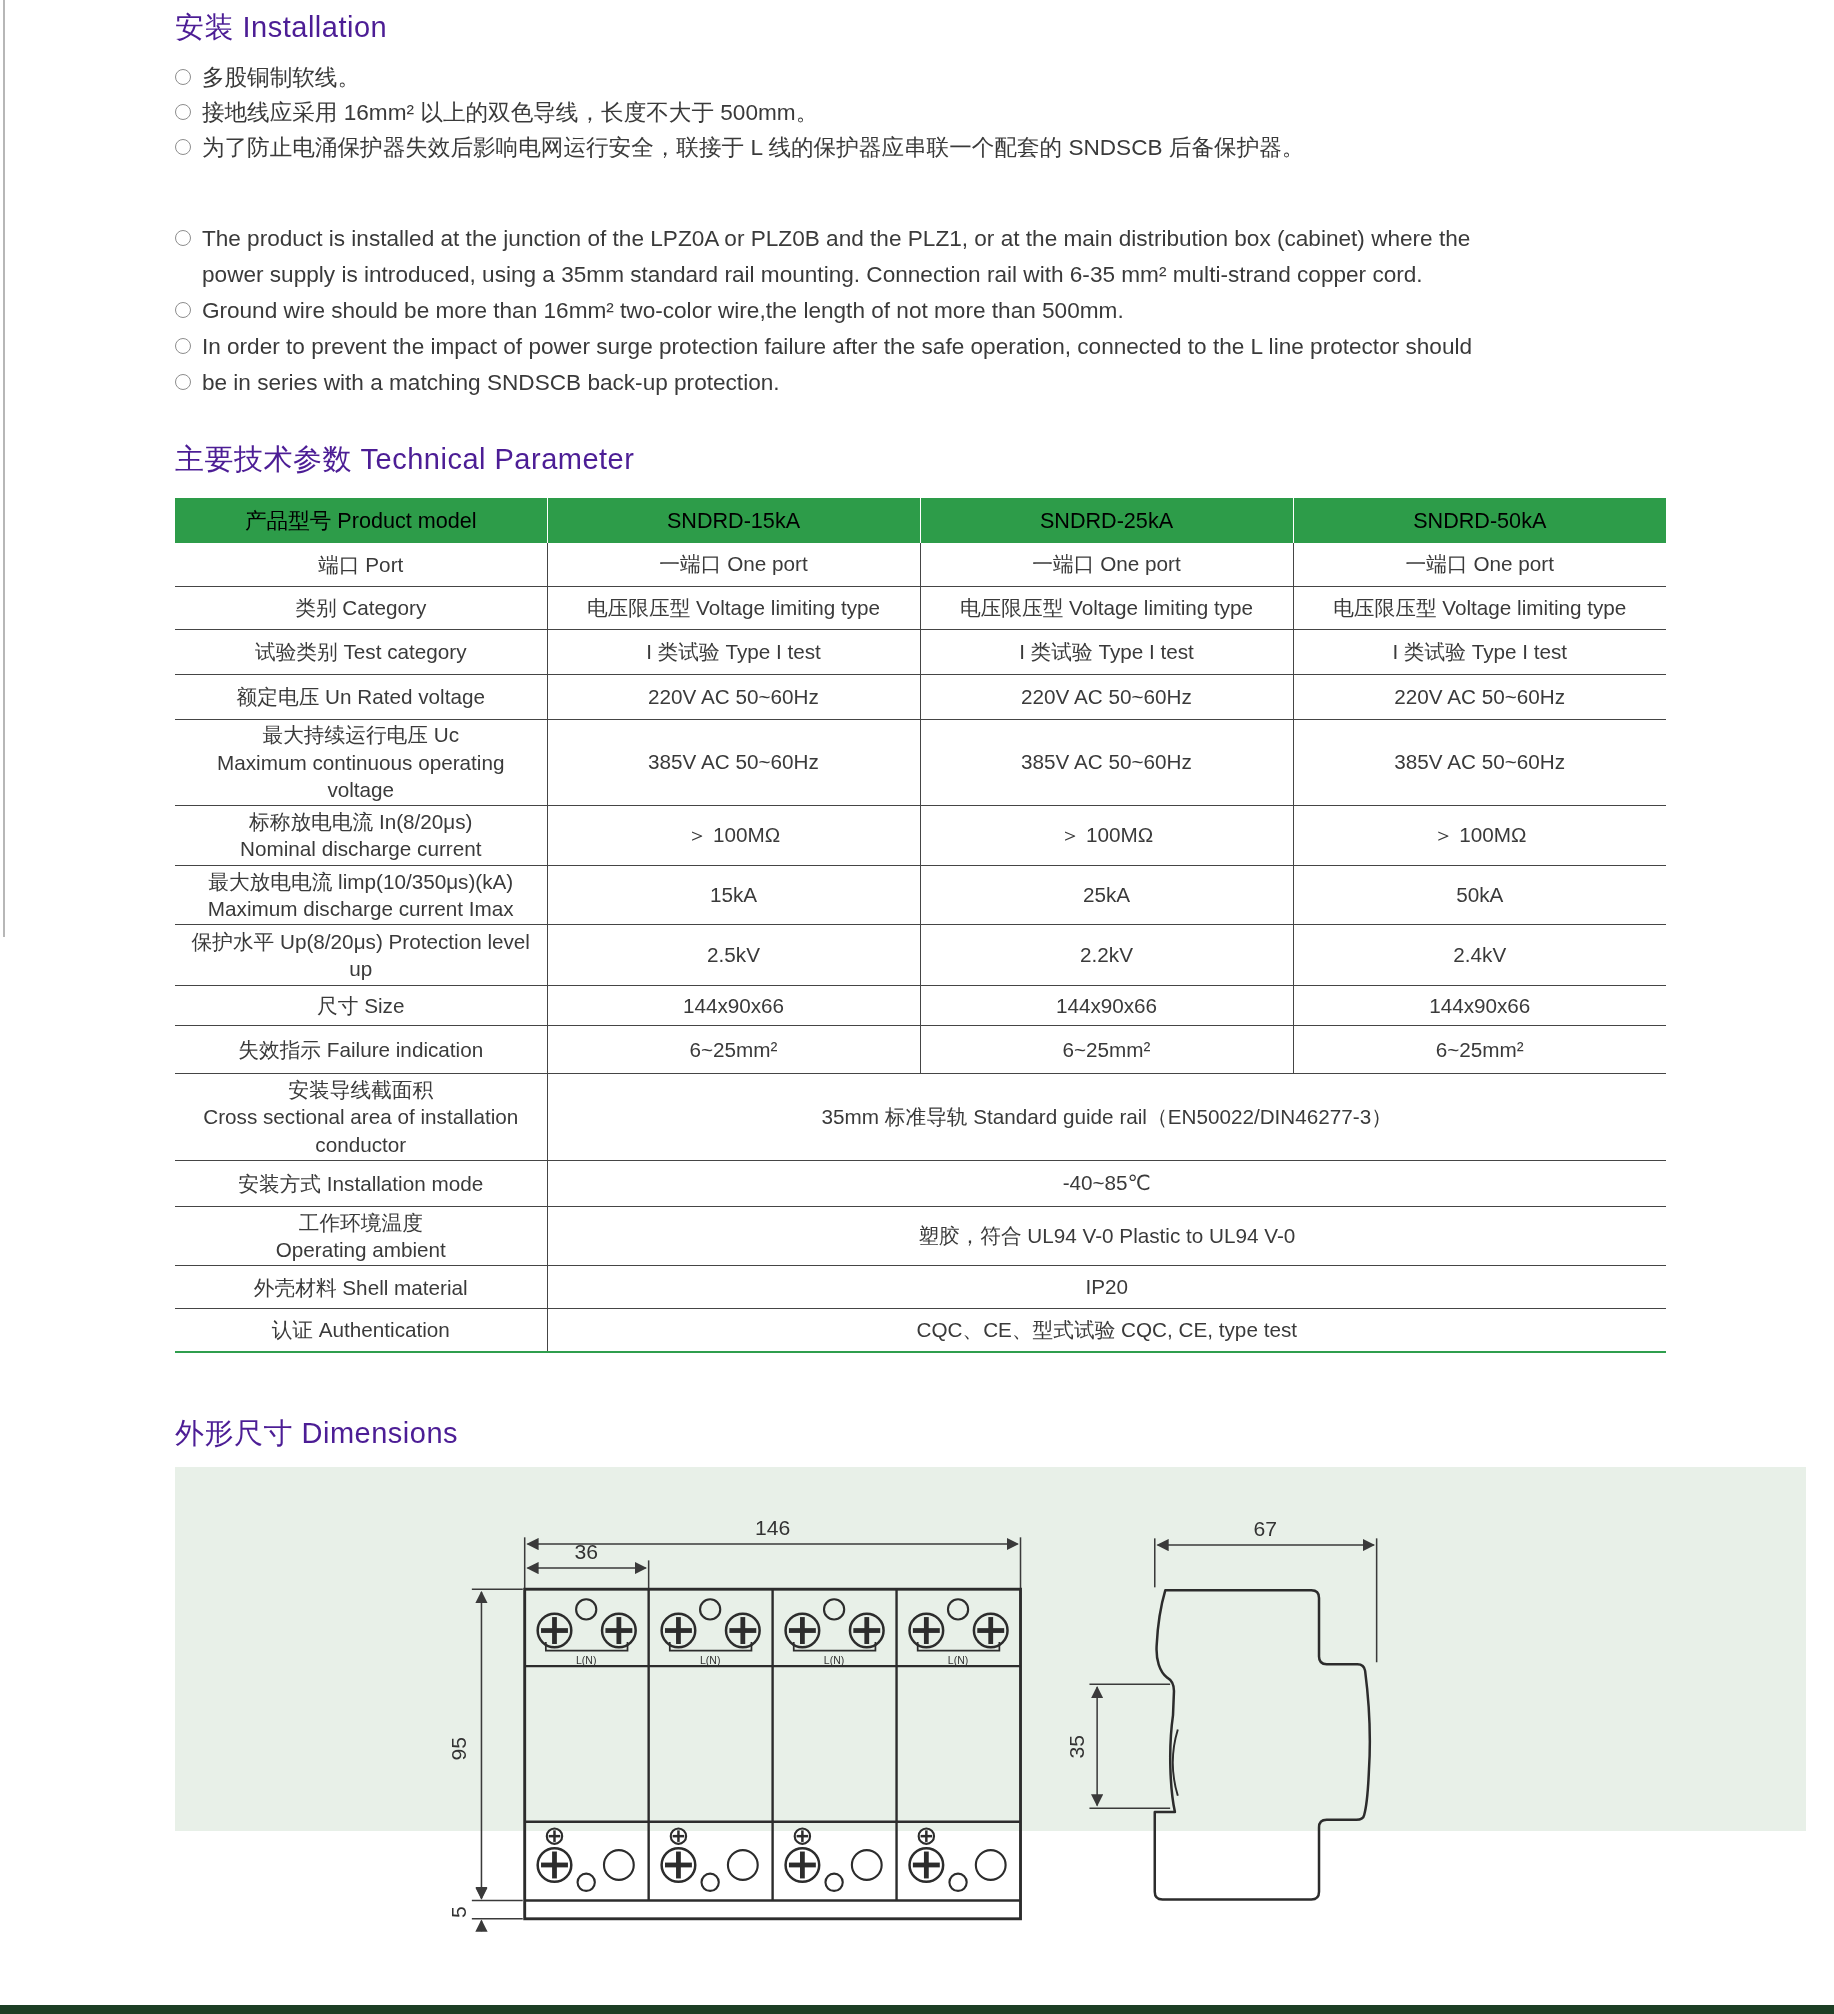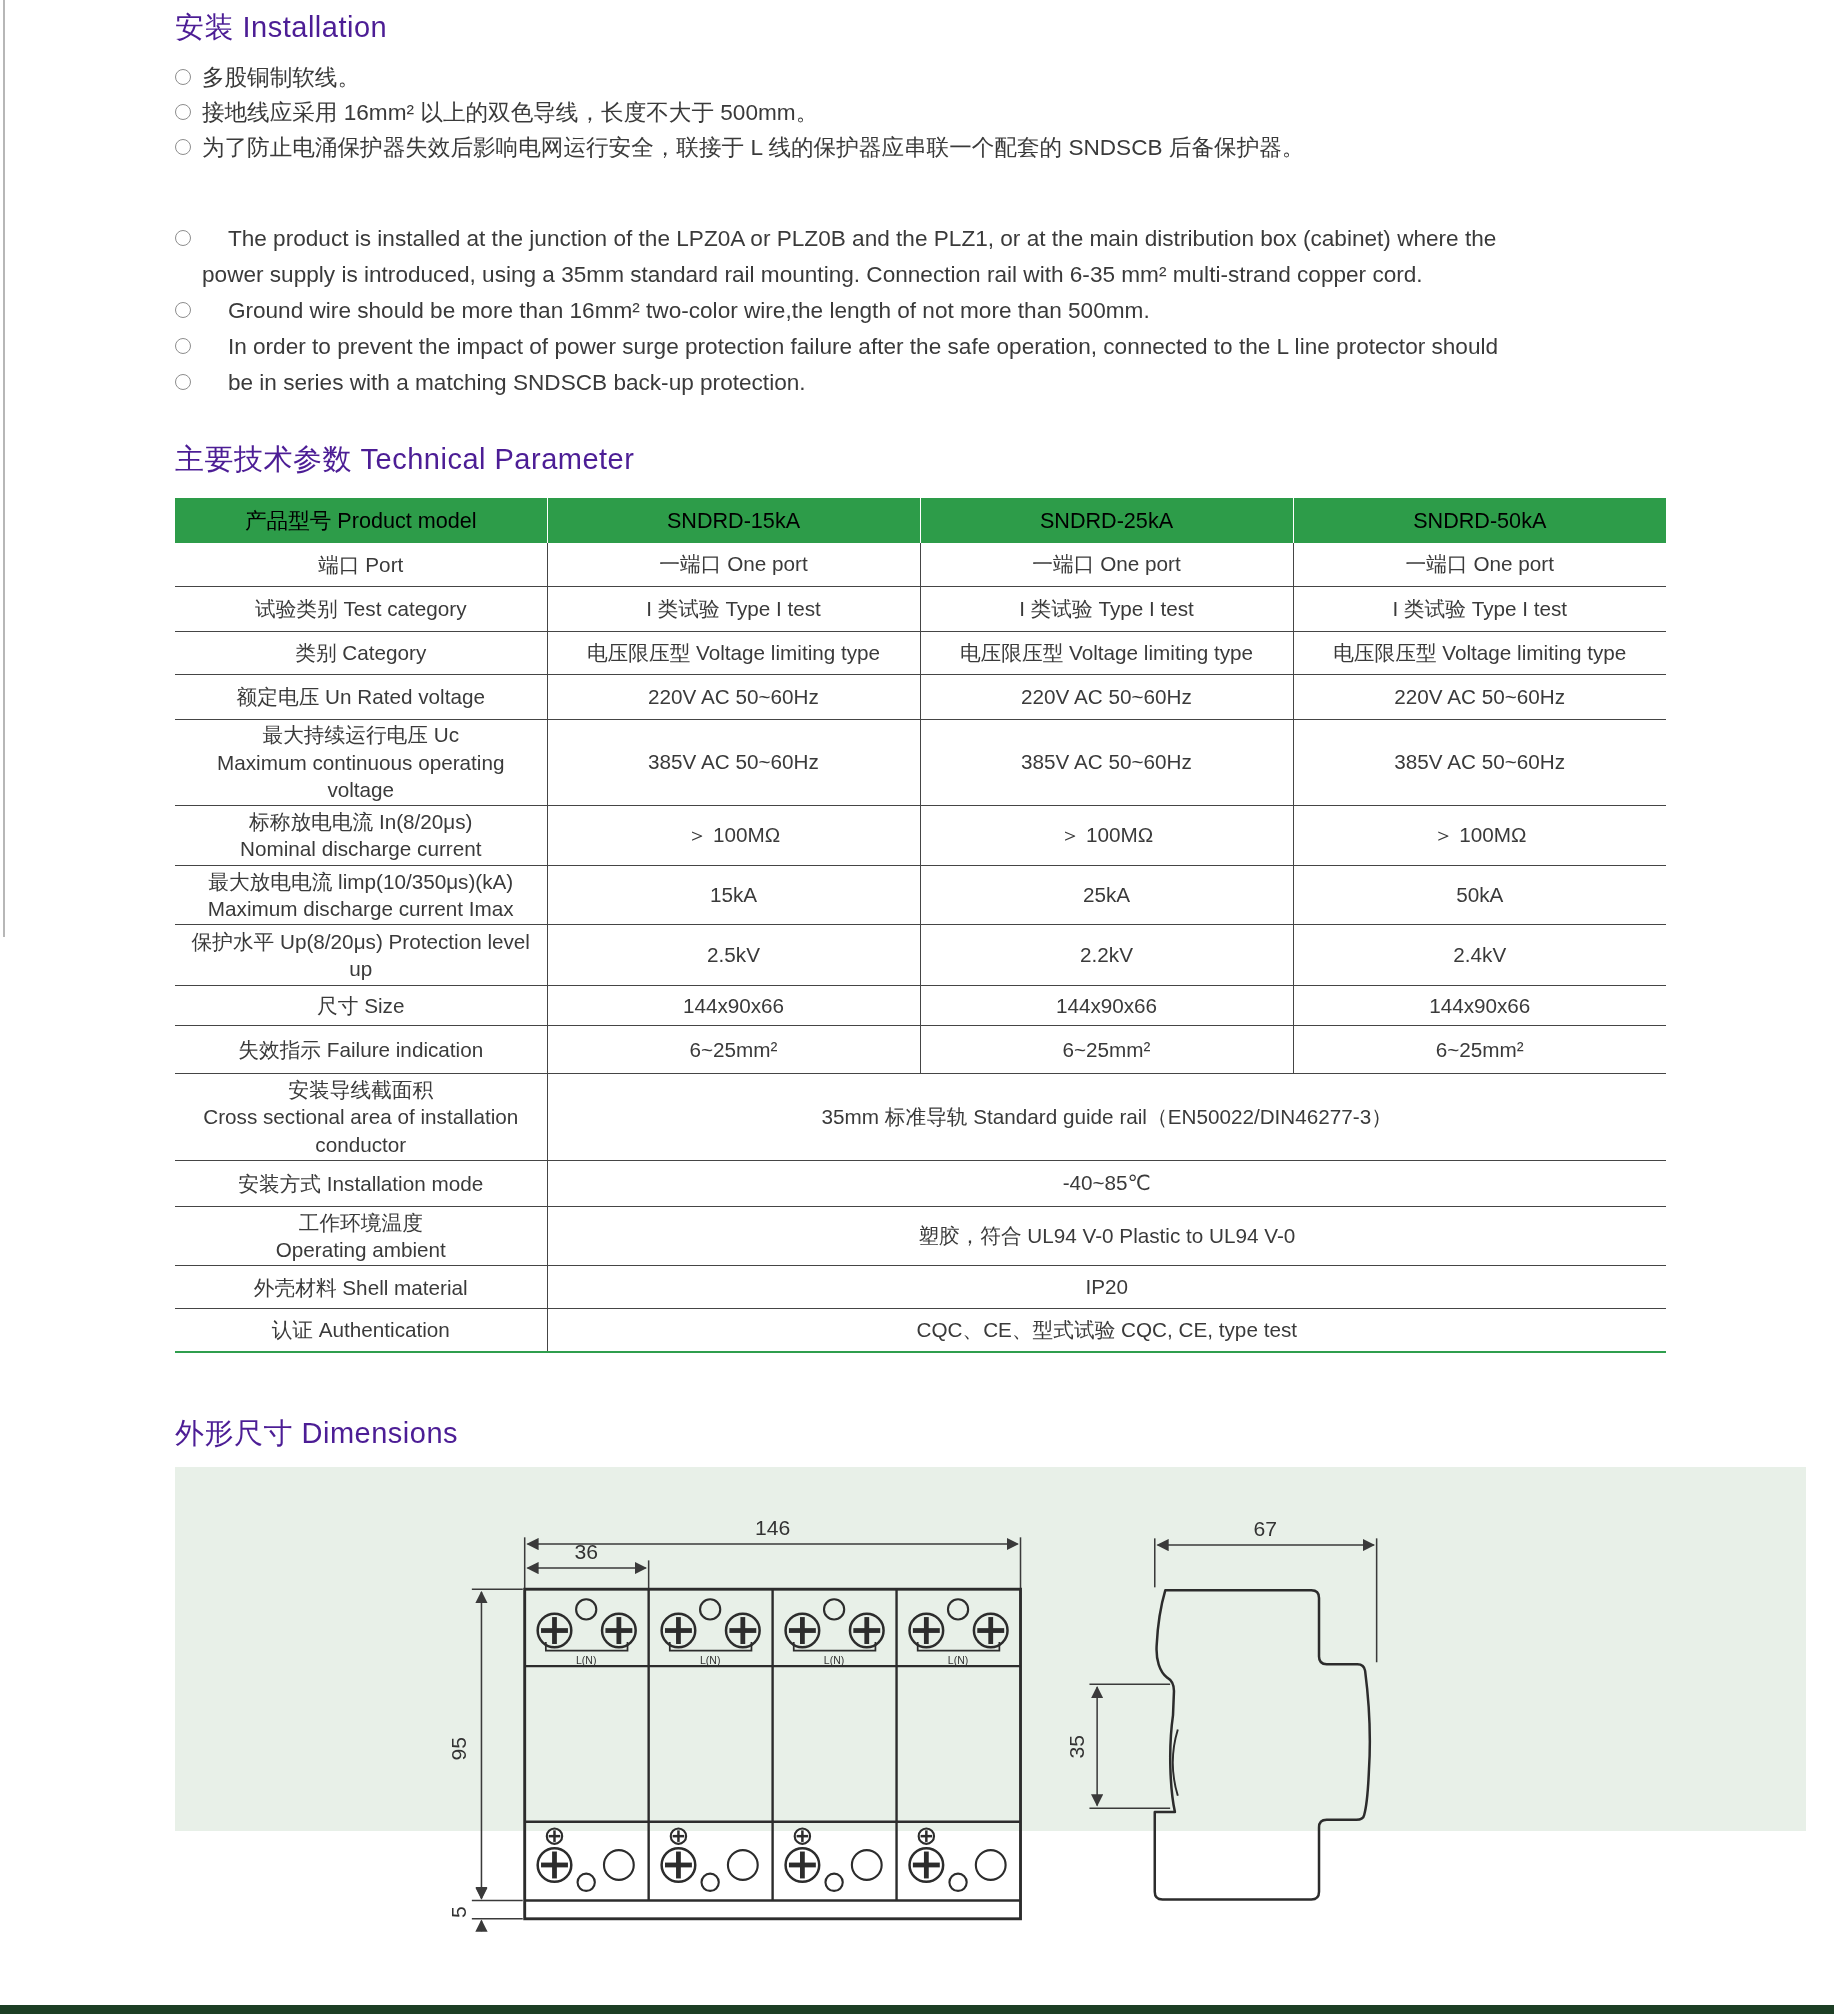--- a/index.html
+++ b/index.html
@@ -10,21 +10,21 @@
 
   .section-title { position:absolute; left:175px; font-size:29px; color:#4c1d95; font-weight:500; letter-spacing:0.5px; }
   #install-title { top:7.7px; }
   #tech-title { top:440px; }
   #dim-title  { top:1414px; }
 
   .bullets { position:absolute; left:175px; width:1499px; }
   #cn-bullets { top:60px; }
   #en-bullets { top:221px; }
   .bullet-row { display:flex; align-items:flex-start; font-size:22.6px; line-height:35px; }
-  #en-bullets .bullet-row { line-height:36px;gap:26px; }
+  #en-bullets .bullet-row { line-height:36px; }
   .bullet-circle { box-sizing:border-box; width:16.3px; height:16.3px; border:1.6px solid #8d8d8d; border-radius:50%; margin:8.6px 10.6px 0 0; flex:0 0 16.3px; background:transparent; }
   .bullet-row.indent { padding-left:27px; }
   .bullet-text { white-space:nowrap; }
 
   table.params { position:absolute; left:175px; top:498px; width:1490px; border-collapse:collapse; table-layout:fixed; }
   table.params th { background:#2d9c49; color:#000000; font-weight:400; font-size:21.6px; height:43px; border-left:1.9px solid #ffffff; }
   table.params th:first-child { border-left:none; }
   table.params td { font-size:20.7px; text-align:center; vertical-align:middle; border-bottom:1.9px solid #454545; padding:1.9px 9.6px; }
   table.params td.label { white-space:pre-line; line-height:1.32; }
   table.params td.value { border-left:1.9px solid #454545; }
@@ -102,31 +102,31 @@
           <th>SNDRD-50kA</th>
         </tr>
       </thead>
     <tbody>
         <tr style="height: 43px;">
           <td class="label">端口 Port</td>
           <td class="value">一端口 One port</td>
           <td class="value">一端口 One port</td>
           <td class="value">一端口 One port</td>
         </tr>
+        <tr style="height: 43px;">
+          <td class="label">类别 Category</td>
+          <td class="value">电压限压型 Voltage limiting type</td>
+          <td class="value">电压限压型 Voltage limiting type</td>
+          <td class="value">电压限压型 Voltage limiting type</td>
+        </tr>
         <tr style="height: 45px;">
           <td class="label">试验类别 Test category</td>
           <td class="value">I 类试验 Type I test</td>
           <td class="value">I 类试验 Type I test</td>
           <td class="value">I 类试验 Type I test</td>
-        </tr>
-        <tr style="height: 43px;">
-          <td class="label">类别 Category</td>
-          <td class="value">电压限压型 Voltage limiting type</td>
-          <td class="value">电压限压型 Voltage limiting type</td>
-          <td class="value">电压限压型 Voltage limiting type</td>
         </tr>
         <tr style="height: 45px;">
           <td class="label">额定电压 Un Rated voltage</td>
           <td class="value">220V AC 50~60Hz</td>
           <td class="value">220V AC 50~60Hz</td>
           <td class="value">220V AC 50~60Hz</td>
         </tr>
         <tr style="height: 77px;">
           <td class="label">最大持续运行电压 Uc
 Maximum continuous operating voltage</td>

